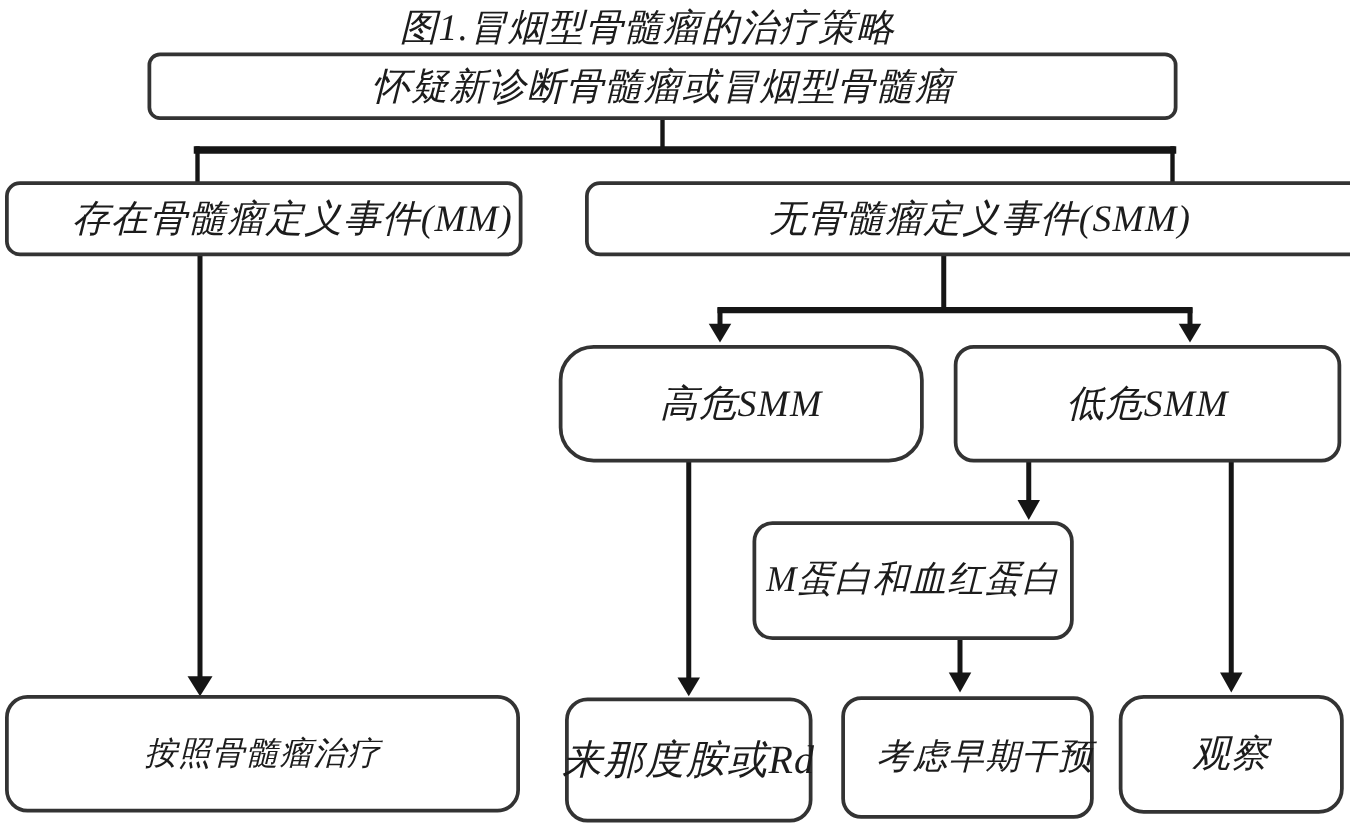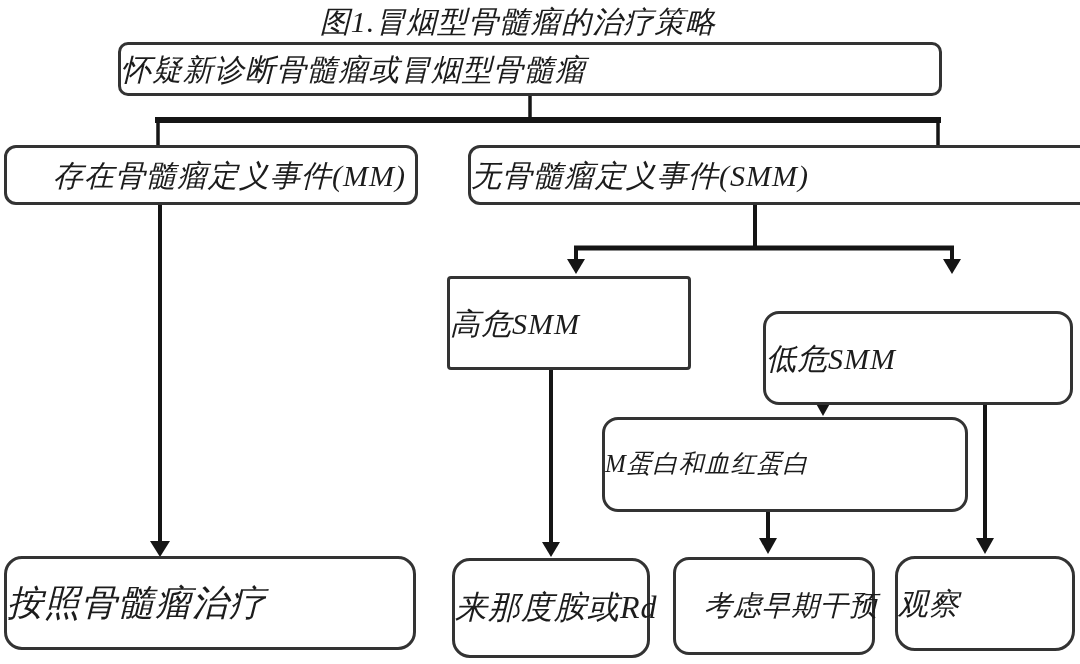--- a/index.html
+++ b/index.html
@@ -23,33 +23,33 @@
     text-align:center;
     font-size:30px;letter-spacing:1px;
     white-space:nowrap;
   }
   .node{
     position:absolute;
     box-sizing:border-box;
     background:var(--background);
     border:3px solid var(--box_border);
     display:flex;flex-direction:column;
-    align-items:flex-start;justify-content:center;
+    align-items:center;justify-content:center;
     text-align:center;
     font-size:30px;letter-spacing:1px;
     line-height:1.3;
     white-space:nowrap;
   }
   .n-suspect        {left:118px;top:42px; width:824px;height:54px; border-radius:10px;}
   .n-mde-present    {left:4px;  top:145px;width:414px;height:60px; border-radius:12px;padding-left:46px;}
   .n-mde-absent     {left:420px;top:145px;width:632px;height:60px; border-radius:12px;margin-left:48px;}
-  .n-high-risk      {left:447px;top:276px;width:244px;height:94px; border-radius:4px;}
-  .n-low-risk       {left:763px;top:276px;width:310px;height:94px; border-radius:16px;margin-top:35px;}
-  .n-mprotein       {left:602px;top:417px;width:366px;height:95px; border-radius:16px;font-size:25px;}
-  .n-treat-mm       {left:4px;  top:556px;width:412px;height:94px; border-radius:18px;font-size:36px;}
+  .n-high-risk      {left:447px;top:276px;width:292px;height:94px; border-radius:28px;}
+  .n-low-risk       {left:763px;top:276px;width:310px;height:94px; border-radius:16px;}
+  .n-mprotein       {left:602px;top:417px;width:257px;height:95px; border-radius:16px;font-size:29px;}
+  .n-treat-mm       {left:4px;  top:556px;width:412px;height:94px; border-radius:18px;font-size:26px;}
   .n-lenalidomide   {left:452px;top:558px;width:198px;height:100px;border-radius:18px;font-size:32px;}
   .n-early-interv   {left:673px;top:557px;width:202px;height:98px; border-radius:16px;font-size:28px;padding-left:28px;}
   .n-observe        {left:895px;top:556px;width:180px;height:95px; border-radius:20px;}
   svg.wires{position:absolute;left:0;top:0;width:1080px;height:664px;}
   svg.wires line{stroke:var(--line);}
   svg.wires polygon{fill:var(--line);stroke:none;}
 </style>
 </head>
 <body>
 

